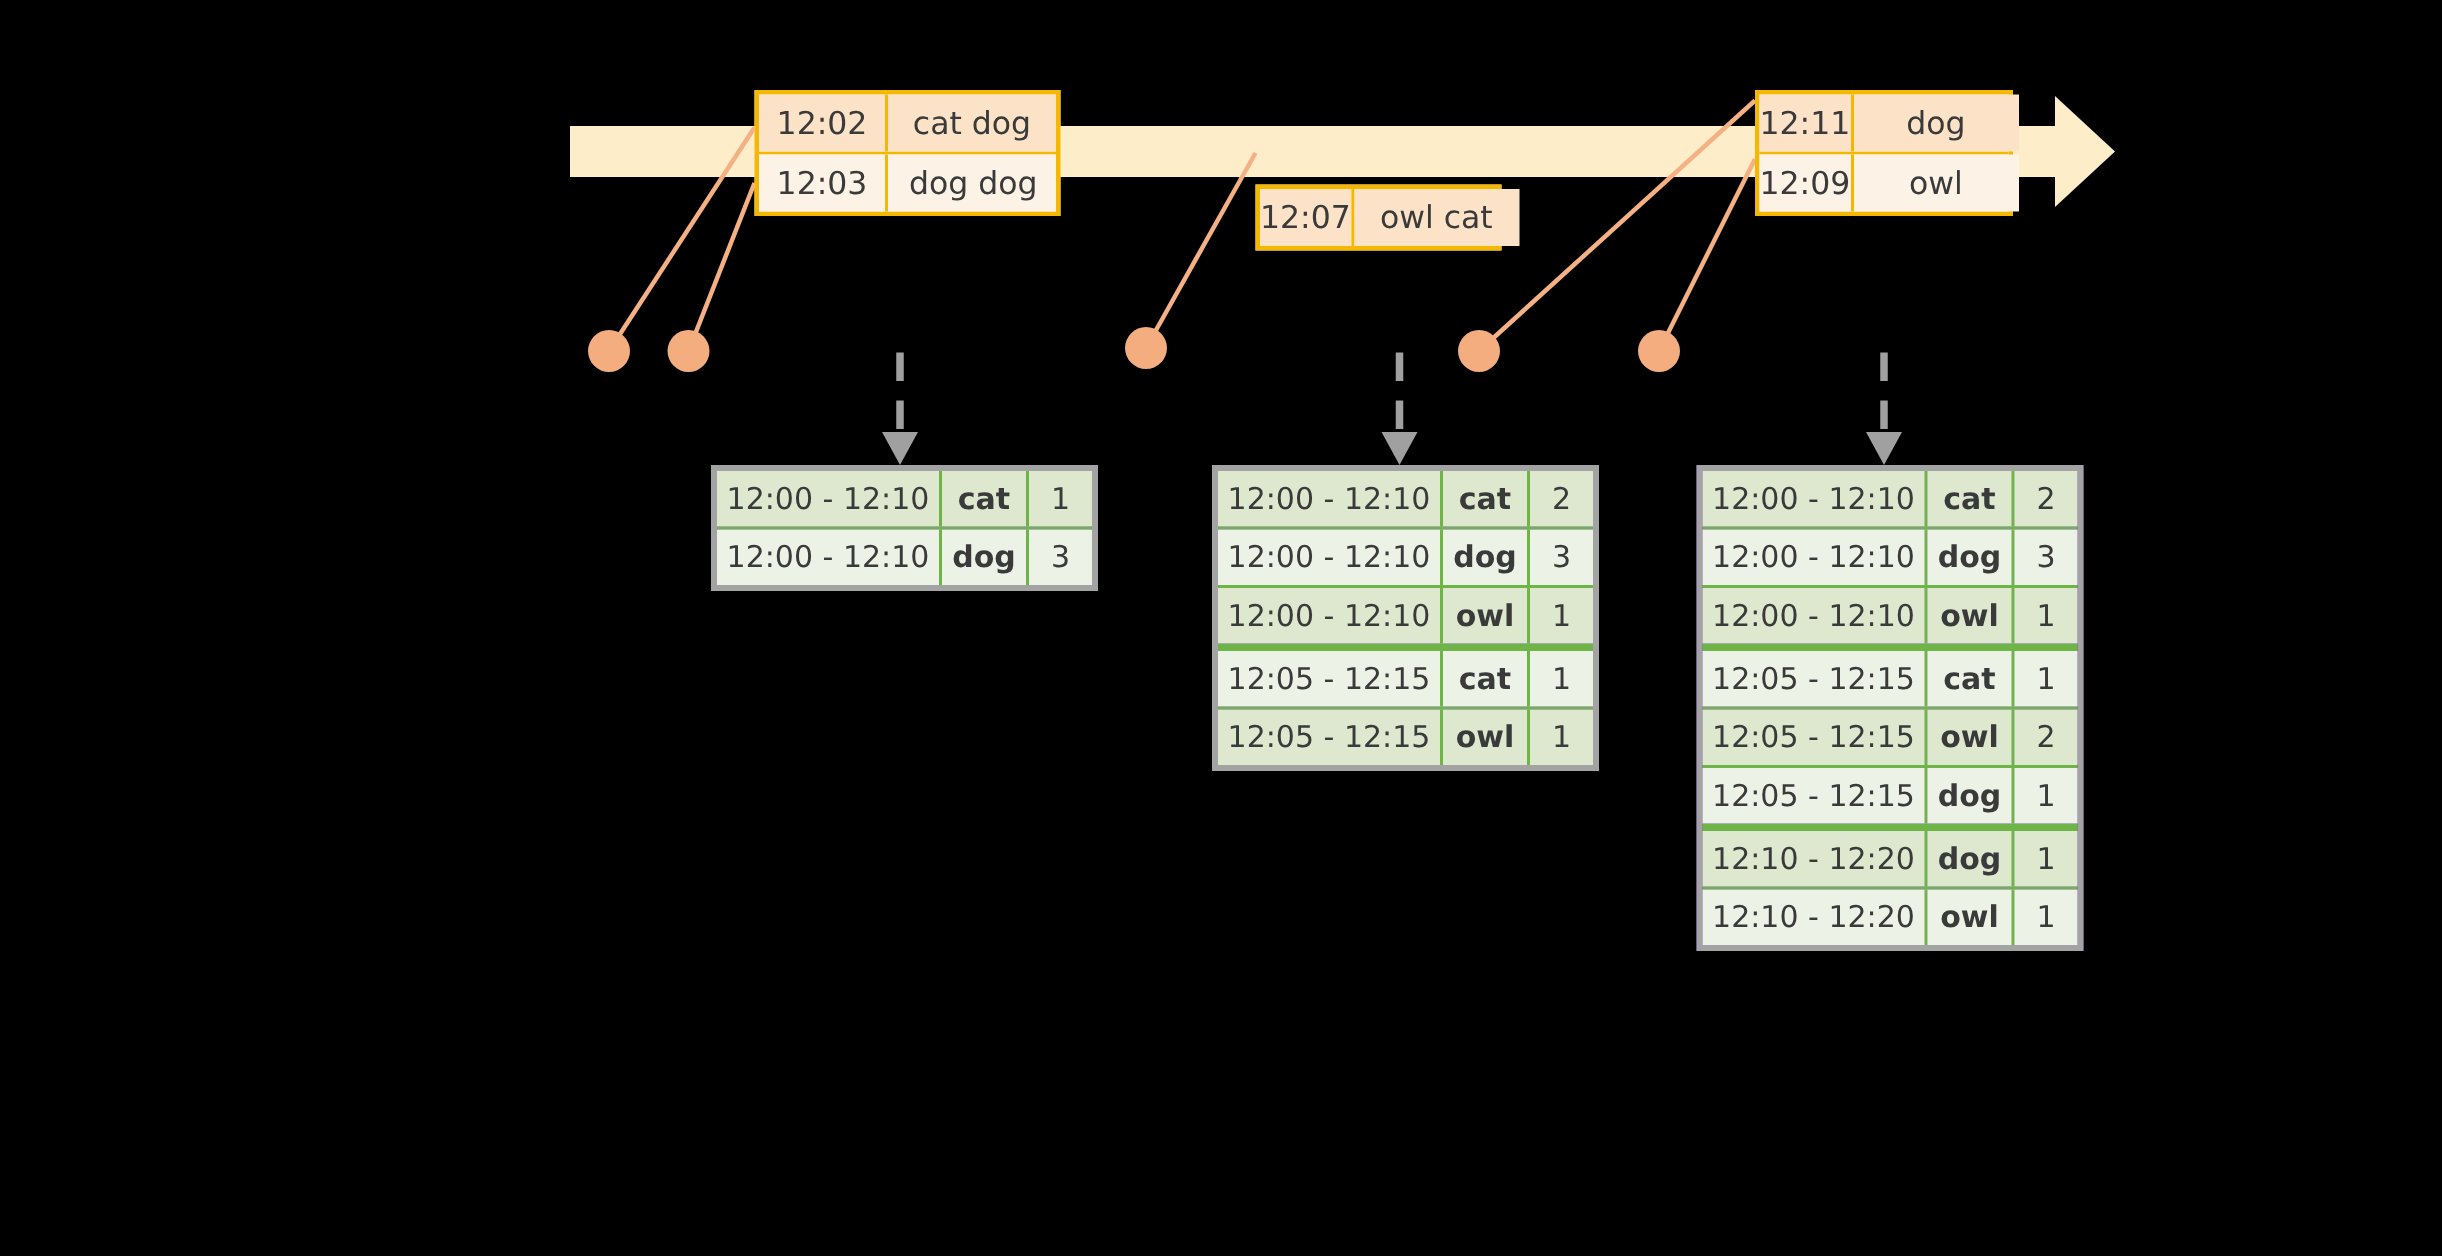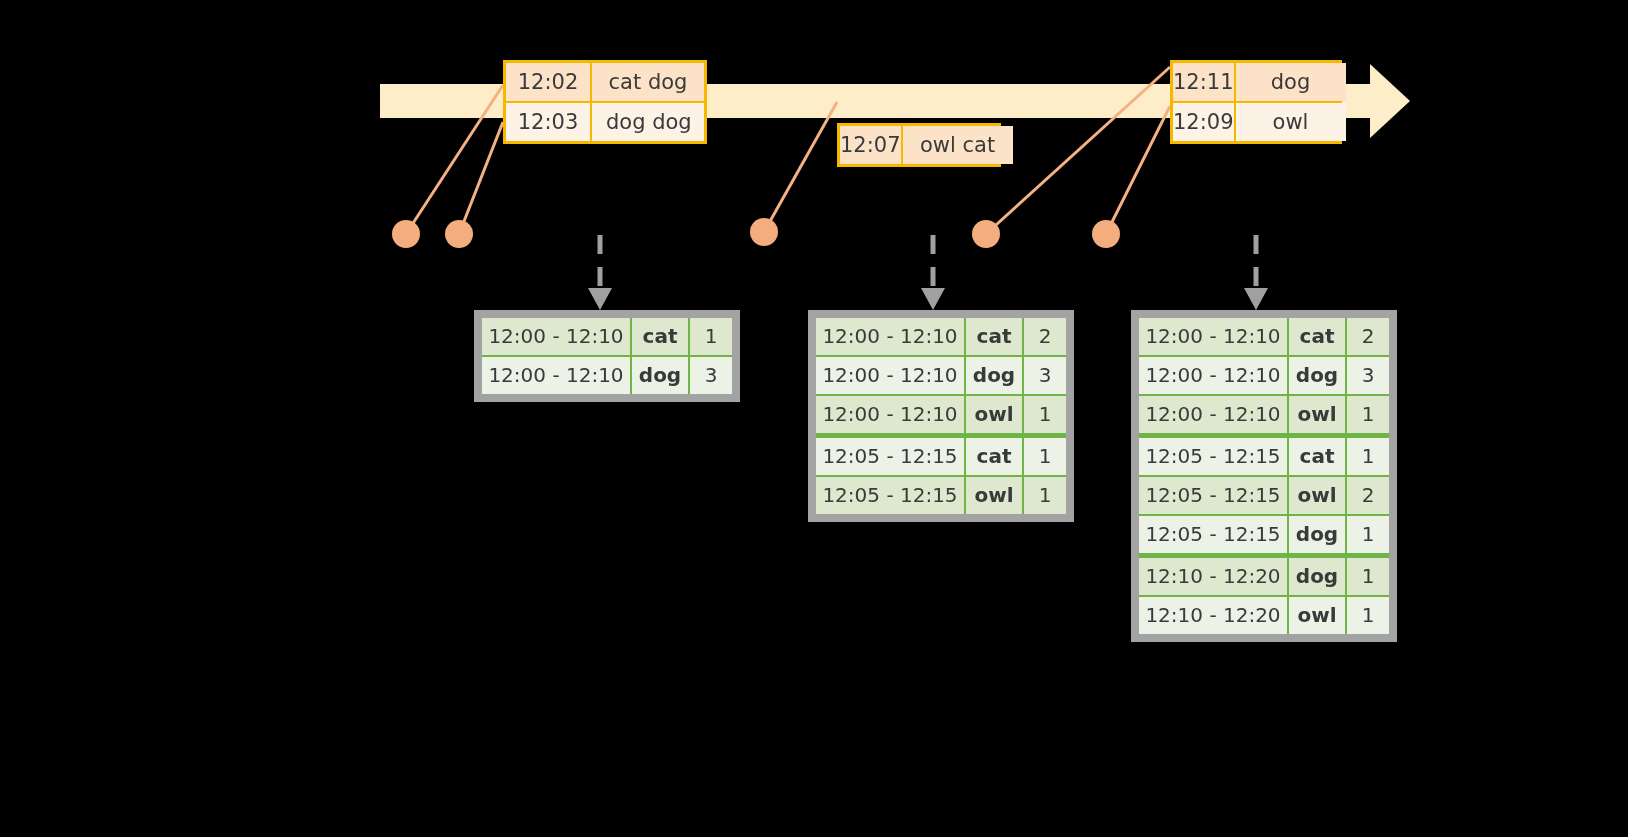--- a/index.html
+++ b/index.html
@@ -60,21 +60,21 @@
     box-sizing: border-box;
     padding: 0 14px;
     white-space: nowrap;
     min-width: 110px;
     flex: 1;
   }
 
   
   .rtable {
     position: absolute;
-    border: 8px solid #a3a3a3;
+    border: 4px solid #a3a3a3;
     box-sizing: border-box;
     background: #6d28d9;
     z-index: 5;
   }
   .rrow {
     display: flex;
     align-items: stretch;
     box-sizing: border-box;
   }
   .rrow + .rrow { border-top: 2px solid #6fb446; }

